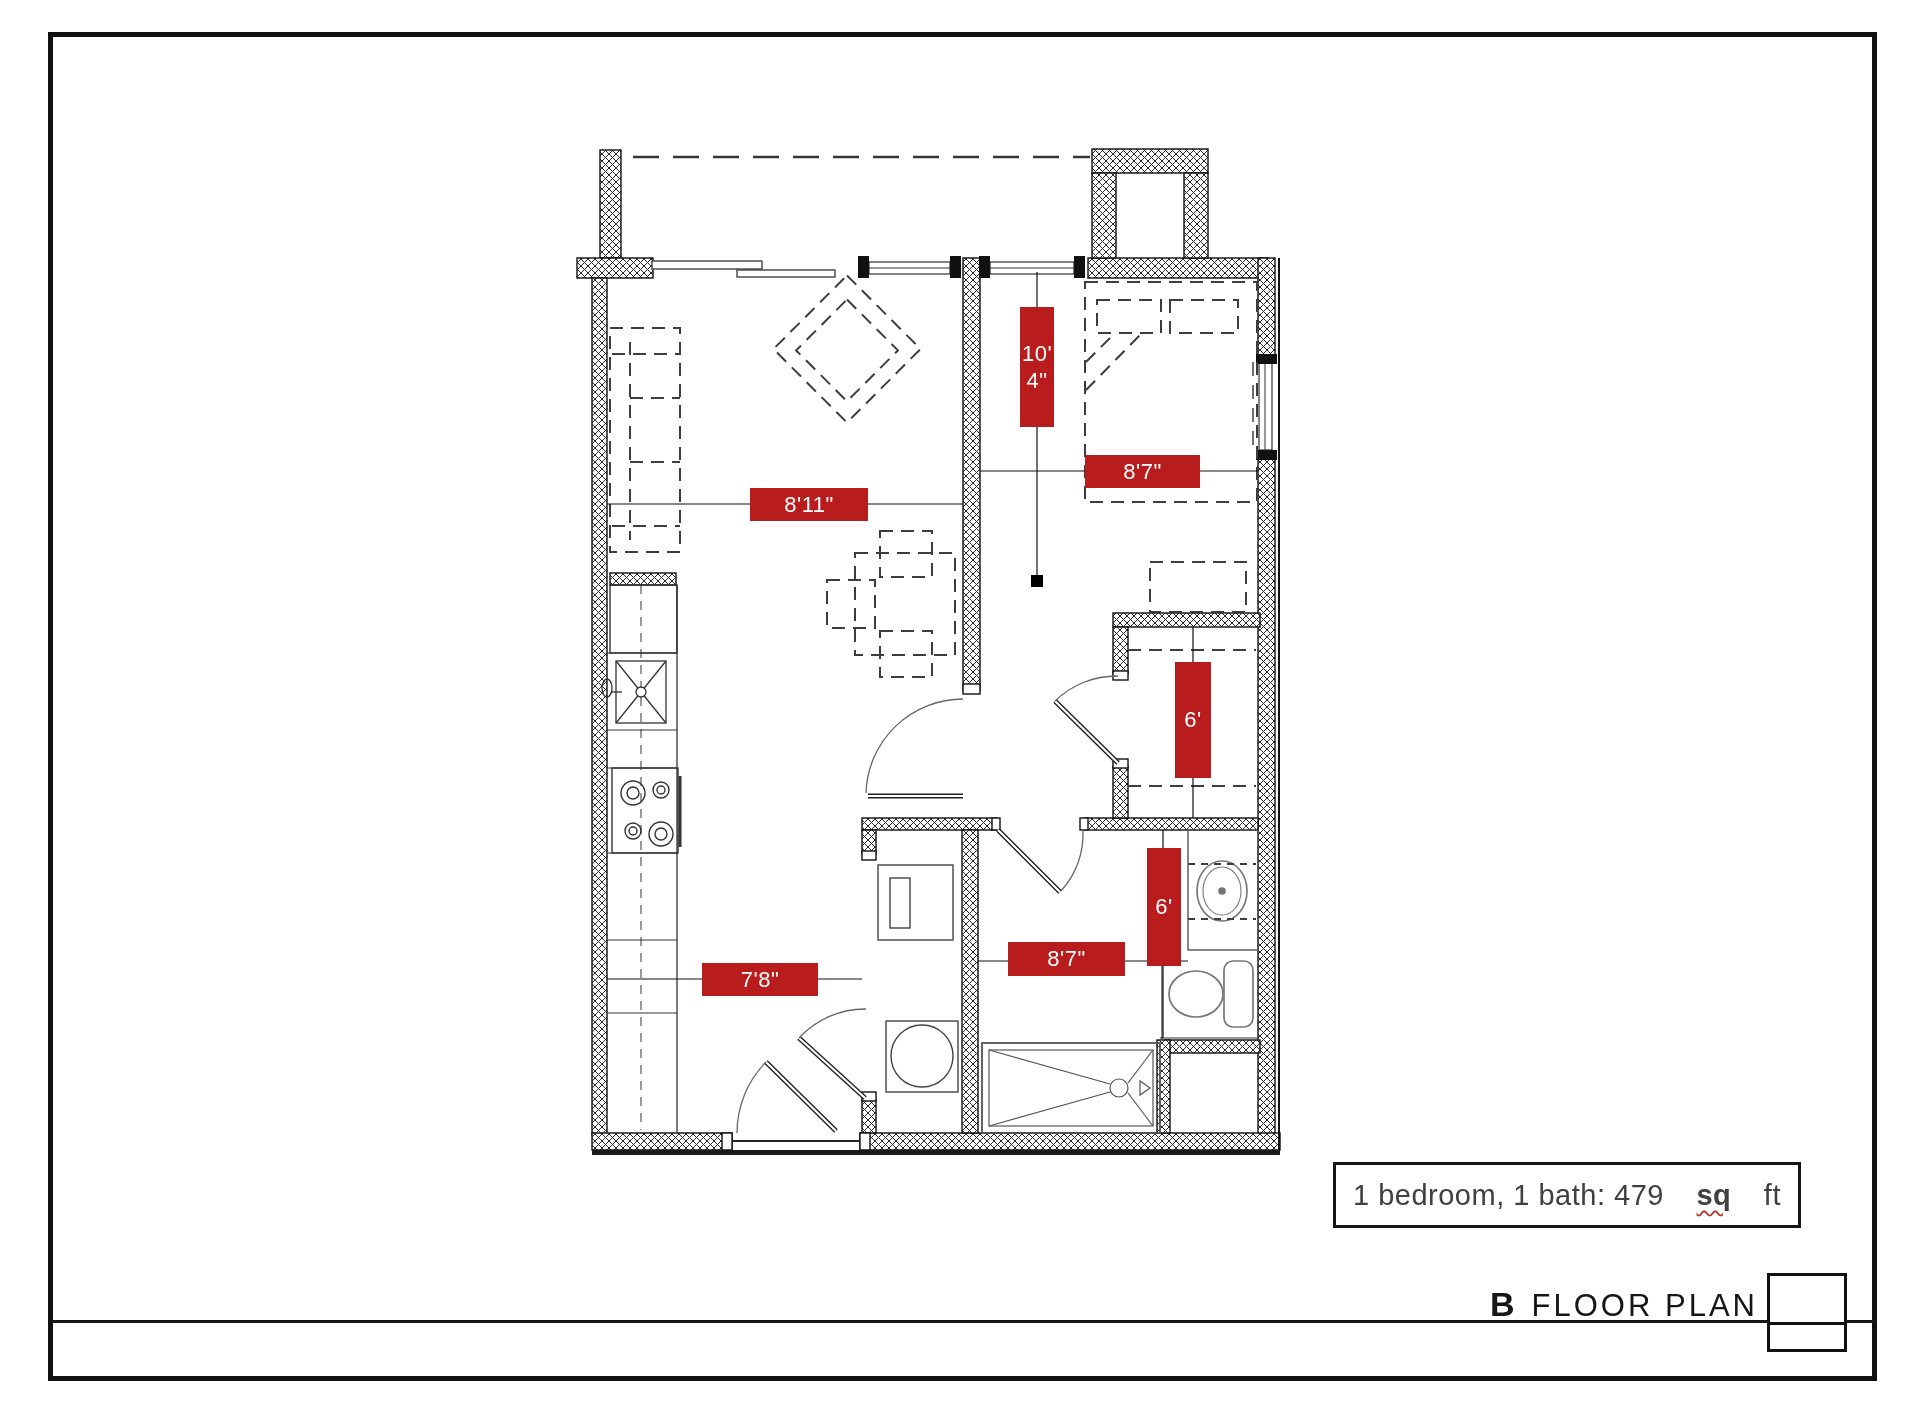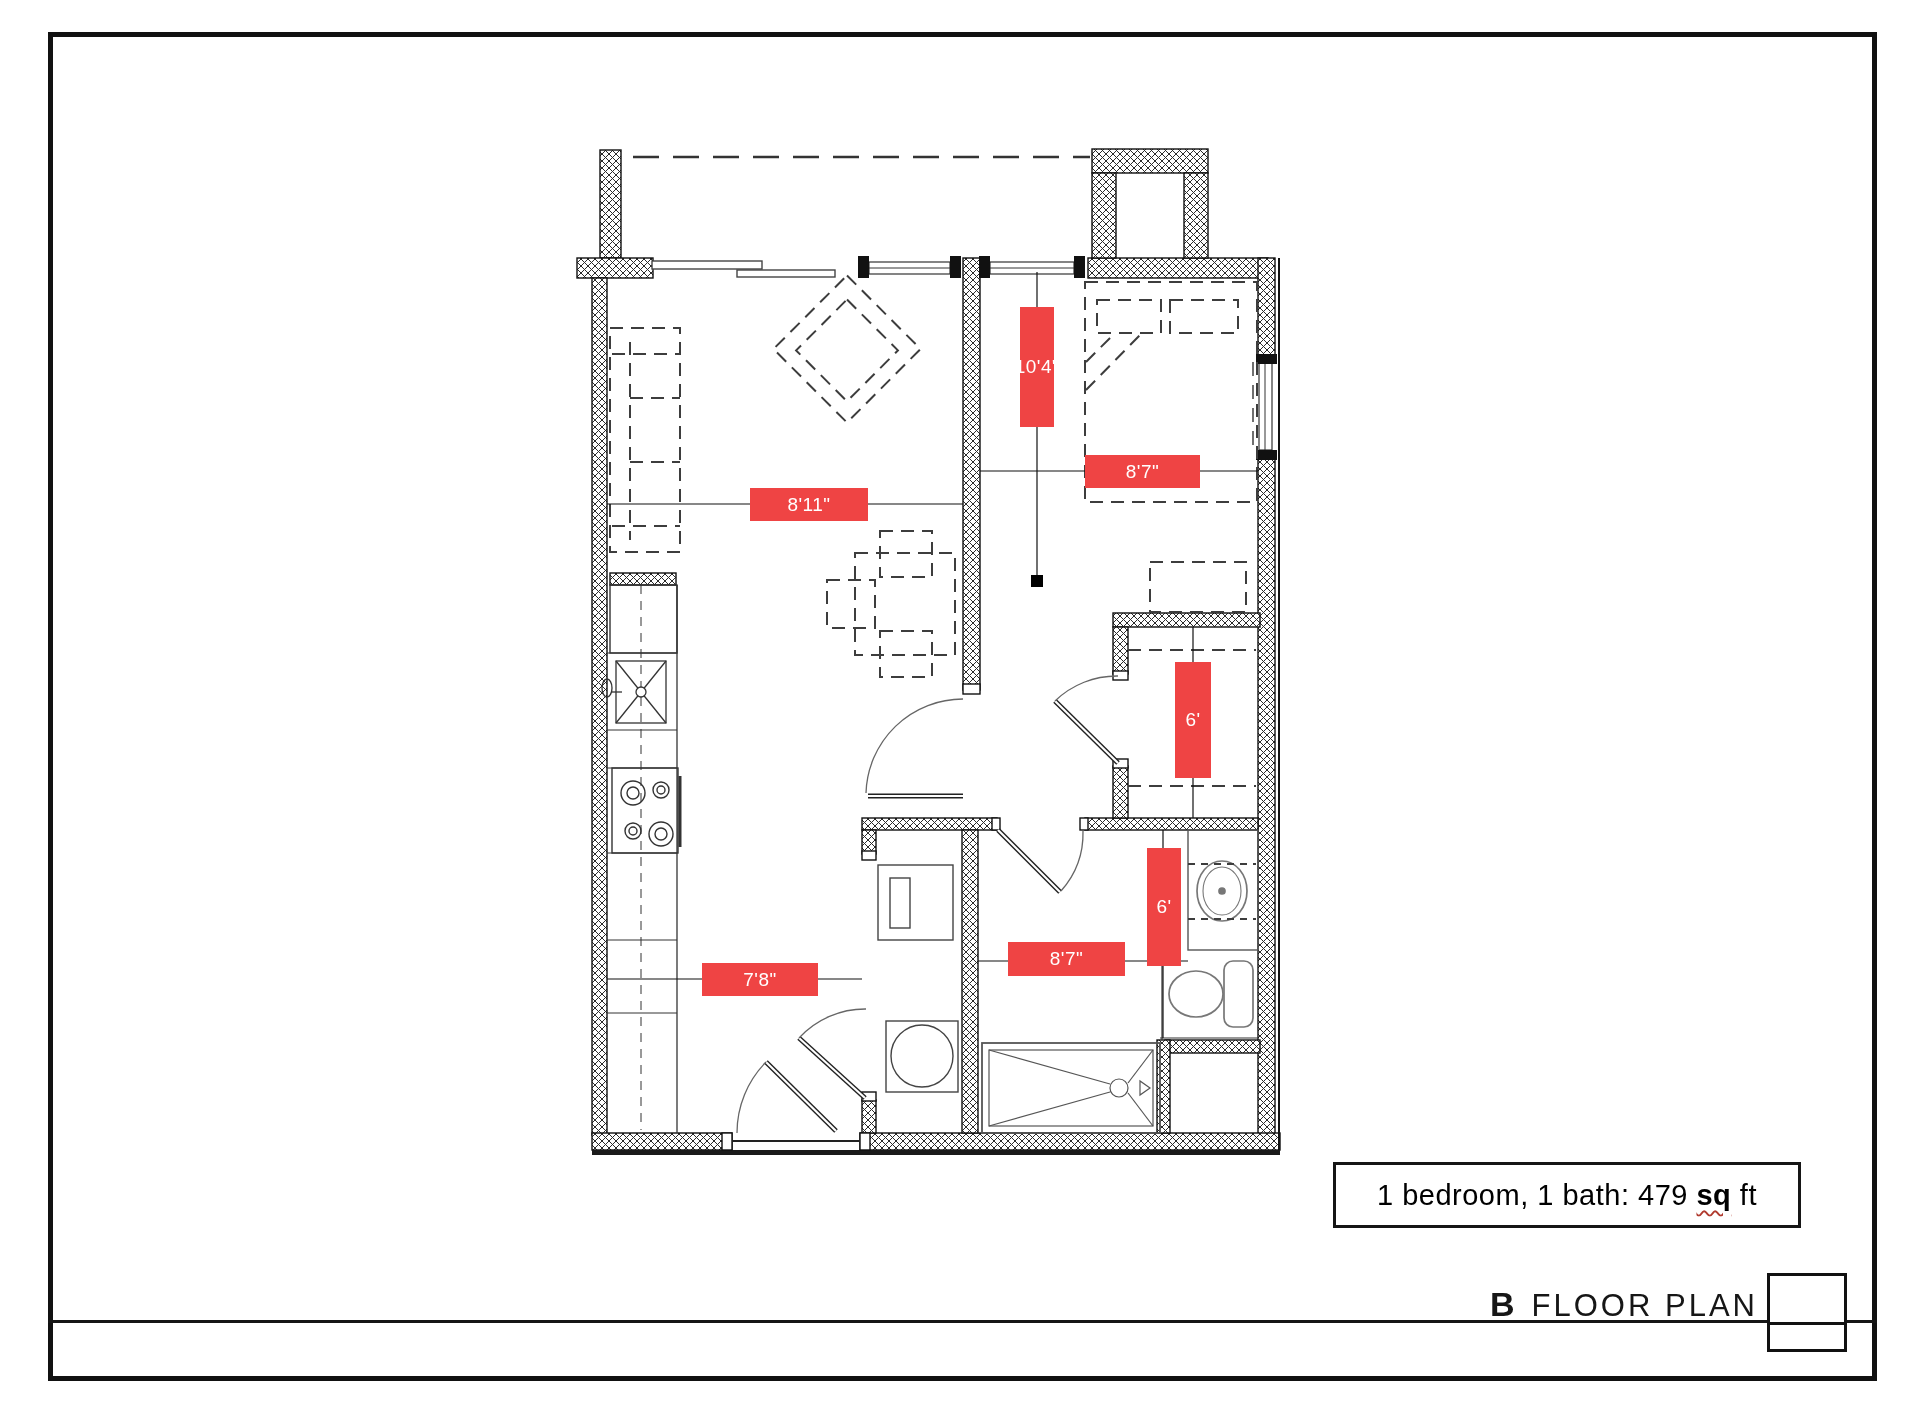--- a/index.html
+++ b/index.html
@@ -12,25 +12,25 @@
   .title-block-box{position:absolute;left:1767px;top:1273px;width:80px;height:79px;
                    box-sizing:border-box;border:3px solid #111;background:#fff;}
   .title-block-box .divider{position:absolute;left:0;top:46px;width:100%;height:3px;background:#111;}
   .plan-title{position:absolute;left:1490px;top:1285px;display:flex;align-items:baseline;
               gap:16px;color:#161616;}
   .plan-title .letter{font-size:34px;font-weight:bold;letter-spacing:1px;}
   .plan-title .name{font-size:31px;font-weight:400;letter-spacing:3px;}
   .summary-box{position:absolute;left:1333px;top:1162px;width:468px;height:66px;
                box-sizing:border-box;border:3px solid #161616;background:#fff;
                display:flex;align-items:center;justify-content:center;
-               font-size:29px;color:#000000;letter-spacing:0.5px;white-space:pre;}
+               font-size:29px;color:#404040;letter-spacing:0.5px;white-space:pre;gap:24px;}
   .summary-box .squiggle{text-decoration-line:underline;text-decoration-style:wavy;
                text-decoration-color:#b03a2e;text-decoration-thickness:2px;text-underline-offset:5px;font-weight:bold;}
-  .dim-label{position:absolute;background:#ef4444;color:#fff;display:flex;flex-direction:row;
-             align-items:center;justify-content:center;font-size:19px;line-height:1.25;
+  .dim-label{position:absolute;background:#b91c1c;color:#fff;display:flex;flex-direction:column;
+             align-items:center;justify-content:center;font-size:22px;line-height:1.25;
              text-align:center;letter-spacing:0.5px;}
   svg{position:absolute;left:0;top:0;}
 </style>
 </head>
 <body>
 
 <div class="sheet">
 
   <div class="sheet-border"></div>
 

